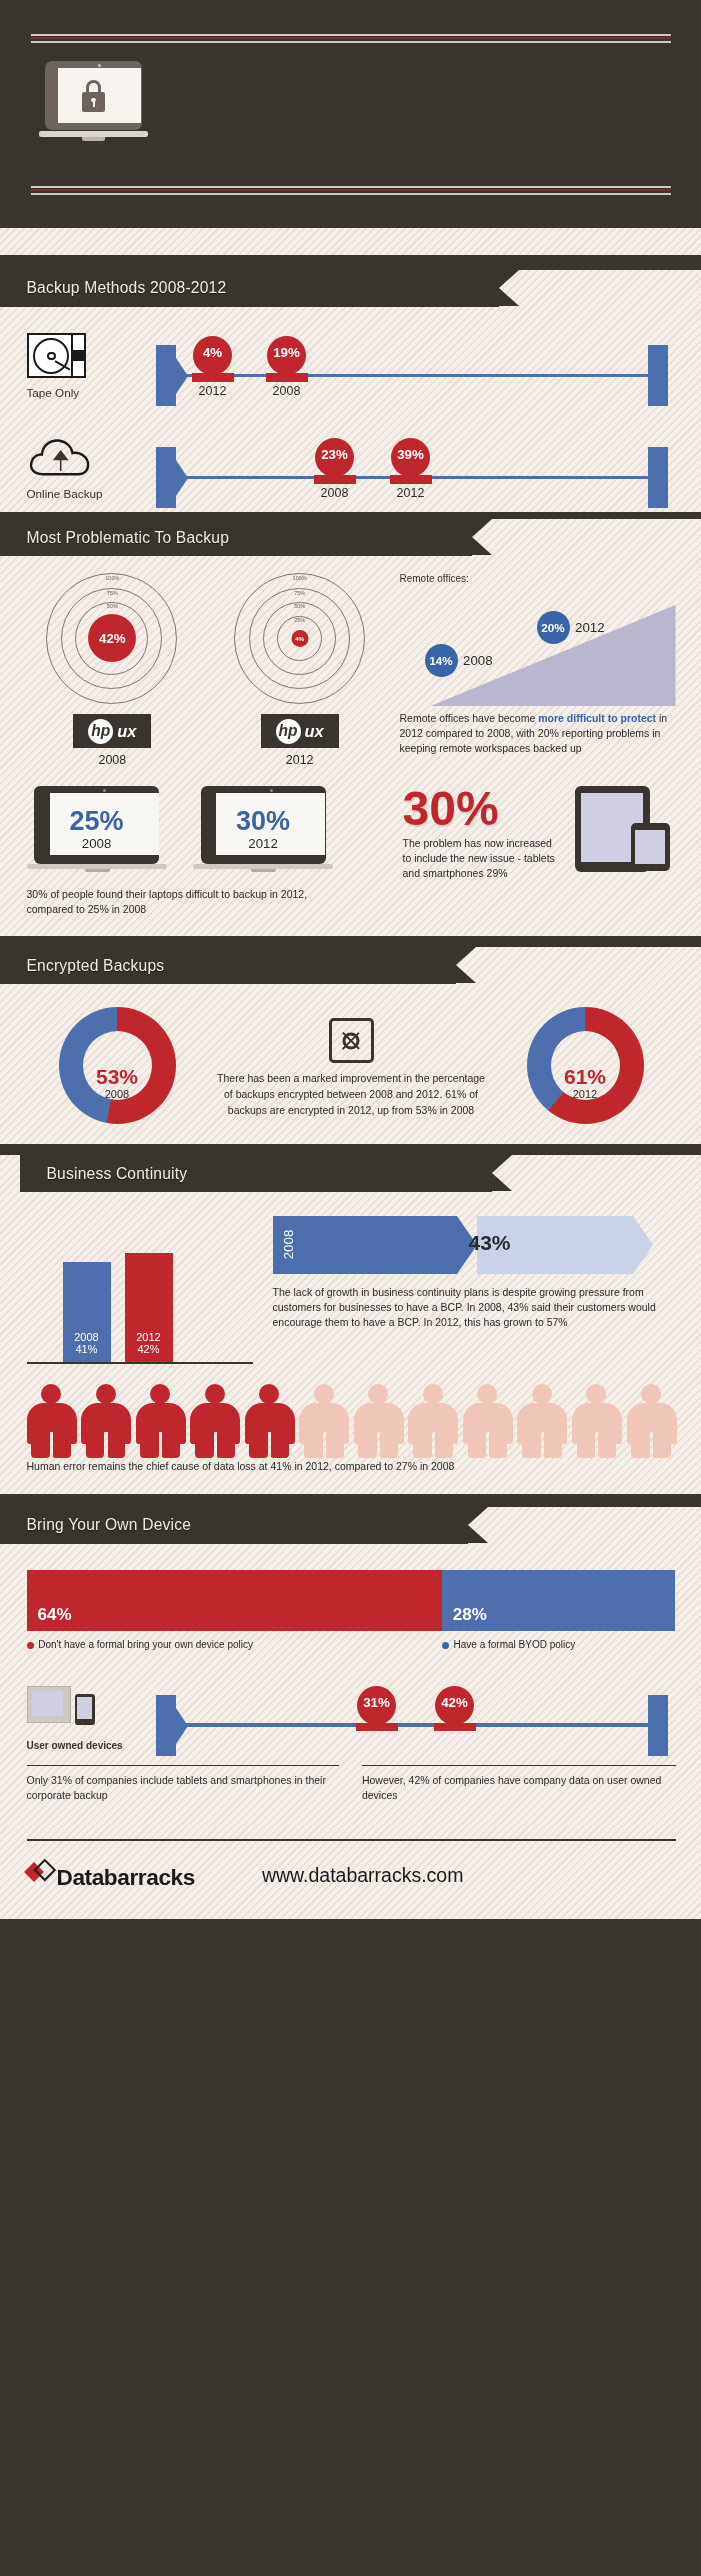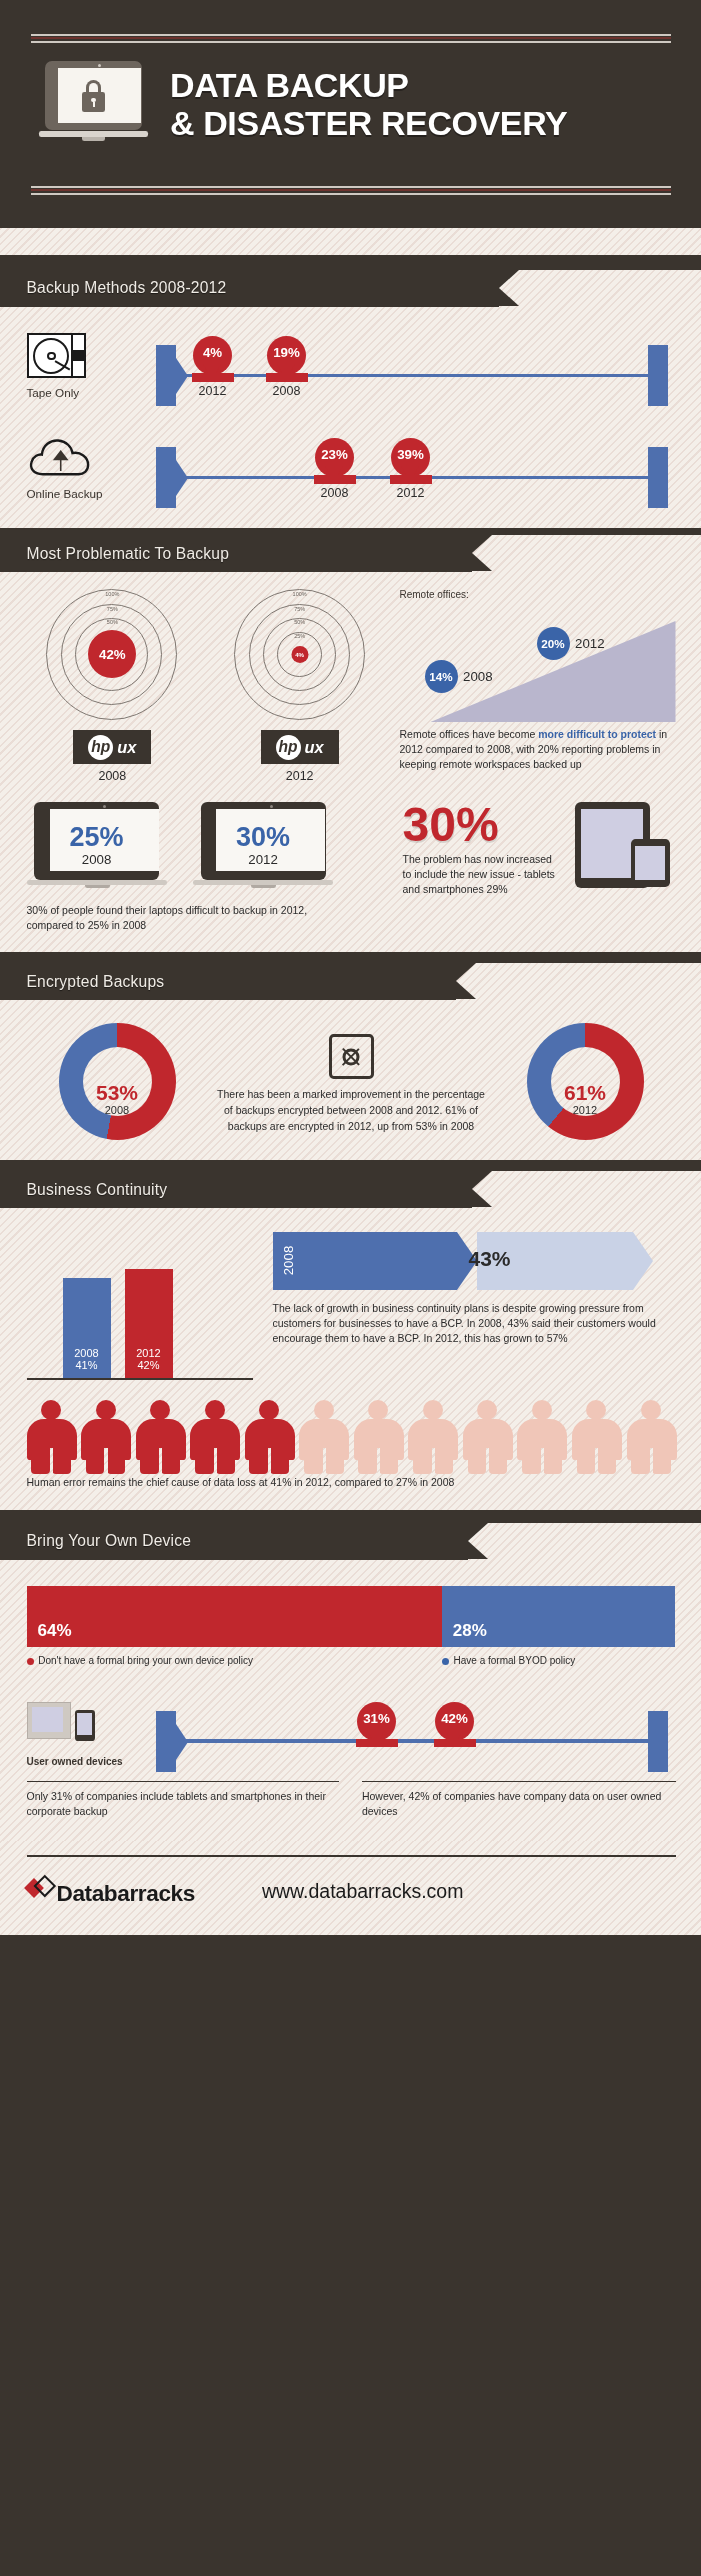--- a/index.html
+++ b/index.html
@@ -233,37 +233,33 @@
           </div>
         <div class="lock">
           <div class="shackle"></div>
             <div class="body"></div>
             <div class="kh"></div>
             <div class="ks"></div>
         </div>
         <div class="base"></div>
           <div class="notch"></div>
       </div>
-      <div class="hdr-title">
-        <div>DATA BACKUP</div>
-        <div>&amp; DISASTER RECOVERY</div>
-      </div>
     </div>
     <div class="rules bot">
       <div class="l1"></div>
         <div class="l2"></div>
         <div class="l3"></div>
     </div>
   </div>
 
   <div class="topband-edge"></div>
   <div class="topband hatch"></div>
   <div class="topband-edge"></div>
 
-  <div class="sec hatch" style="padding-bottom:27px;">
+  <div class="sec hatch" style="padding-bottom:11px;">
     <div class="ribbon-wrap" style="margin-top:12.5px;">
       <div class="ribbon" style="width:499px;">
         <span>Backup Methods 2008-2012</span>
       </div>
     </div>
 
     <div class="tl-row">
       <div class="tl-icon">
         <div class="tape">
           <div class="reel"></div>
@@ -469,21 +465,21 @@
           <div class="hole">
             <div class="v">61%</div>
             <div class="y">2012</div>
           </div>
         </div>
       </div>
     </div>
   </div>
 
   <div class="sec hatch" style="padding-bottom:20px;">
-    <div class="ribbon-wrap" style="margin-top:11px;">
+    <div class="ribbon-wrap" style="margin-top:11px;margin-left:20px;">
       <div class="ribbon" style="width:472px;">
         <span>Business Continuity</span>
       </div>
     </div>
 
     <div style="display:flex; padding:23.4px 26.5px 0 26.5px; gap:20px;">
 
       <div style="width:226px;">
         <div class="barpair">
           <div class="bp" style="left:36px; height:100px; background:#4e6fae;">

